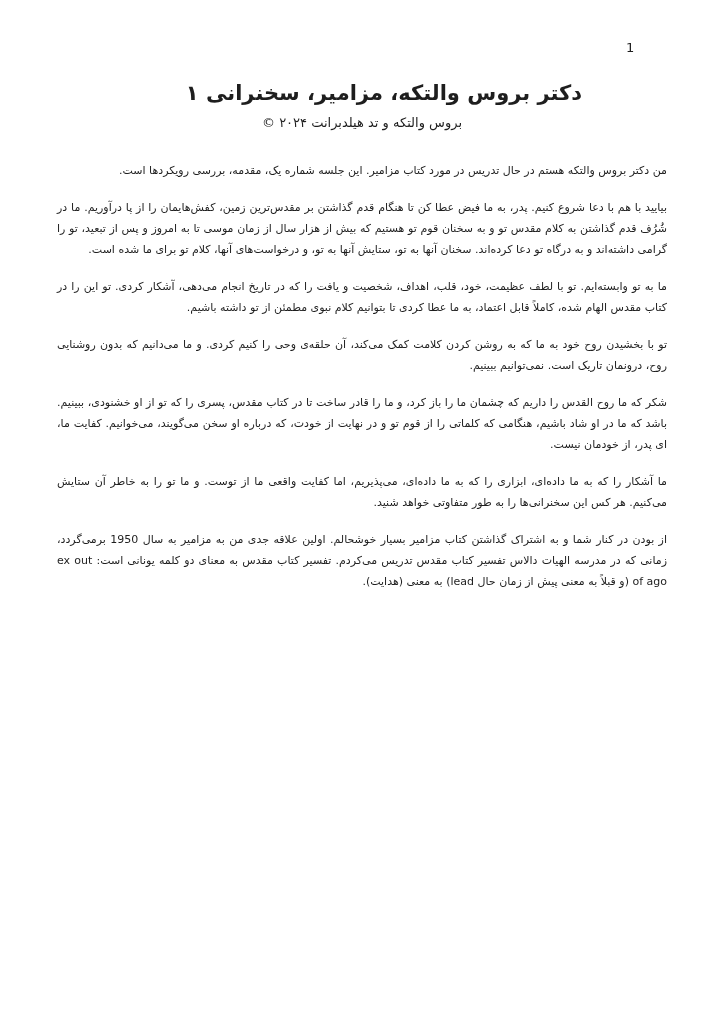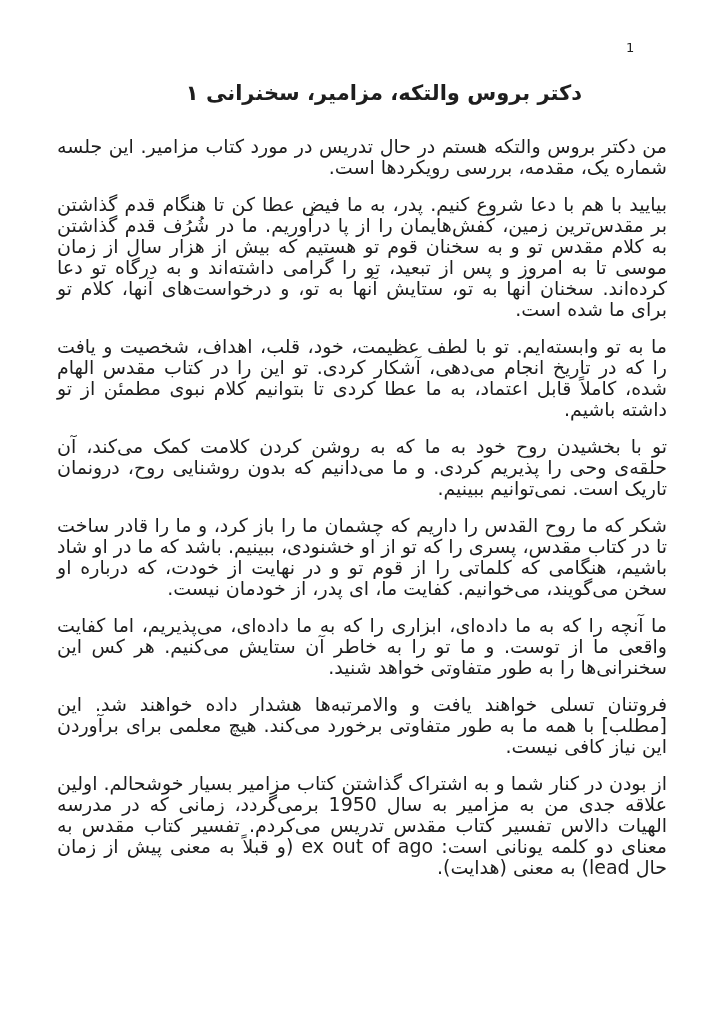--- a/index.html
+++ b/index.html
@@ -30,42 +30,42 @@
     line-height: 1.25;
     padding-left: 44px;
   }
   .subtitle {
     font-size: 13px;
     margin-top: 9px;
     font-weight: 400;
   }
   .body {
     margin: 30px 57px 0 57px;
-    font-size: 19px;
+    font-size: 11px;
     line-height: 21px;
     text-align: justify;
     text-justify: inter-word;
   }
   .body p { margin: 0 0 16px 0; }
 </style>
 </head>
 <body>
 
 <div class="page">
 
   <div class="page-number">1</div>
 
   <div class="header">
     <h1 class="title">دکتر بروس والتکه، مزامیر، سخنرانی ۱</h1>
+    <div class="subtitle">بروس والتکه و تد هیلدبرانت ۲۰۲۴ ©</div>
   </div>
 
   <div class="body">
     <p>من دکتر بروس والتکه هستم در حال تدریس در مورد کتاب مزامیر. این جلسه شماره یک، مقدمه، بررسی رویکردها است.</p>
     <p>بیایید با هم با دعا شروع کنیم. پدر، به ما فیض عطا کن تا هنگام قدم گذاشتن بر مقدس‌ترین زمین، کفش‌هایمان را از پا درآوریم. ما در شُرُف قدم گذاشتن به کلام مقدس تو و به سخنان قوم تو هستیم که بیش از هزار سال از زمان موسی تا به امروز و پس از تبعید، تو را گرامی داشته‌اند و به درگاه تو دعا کرده‌اند. سخنان آنها به تو، ستایش آنها به تو، و درخواست‌های آنها، کلام تو برای ما شده است.</p>
     <p>ما به تو وابسته‌ایم. تو با لطف عظیمت، خود، قلب، اهداف، شخصیت و یافت را که در تاریخ انجام می‌دهی، آشکار کردی. تو این را در کتاب مقدس الهام شده، کاملاً قابل اعتماد، به ما عطا کردی تا بتوانیم کلام نبوی مطمئن از تو داشته باشیم.</p>
-    <p>تو با بخشیدن روح خود به ما که به روشن کردن کلامت کمک می‌کند، آن حلقه‌ی وحی را پذیریم کردی. و ما می‌دانیم که بدون روشنایی روح، درونمان تاریک است. نمی‌توانیم ببینیم.</p>
+    <p>تو با بخشیدن روح خود به ما که به روشن کردن کلامت کمک می‌کند، آن حلقه‌ی وحی را کنیم کردی. و ما می‌دانیم که بدون روشنایی روح، درونمان تاریک است. نمی‌توانیم ببینیم.</p>
     <p>شکر که ما روح القدس را داریم که چشمان ما را باز کرد، و ما را قادر ساخت تا در کتاب مقدس، پسری را که تو از او خشنودی، ببینیم. باشد که ما در او شاد باشیم، هنگامی که کلماتی را از قوم تو و در نهایت از خودت، که درباره او سخن می‌گویند، می‌خوانیم. کفایت ما، ای پدر، از خودمان نیست.</p>
-    <p>ما آنچه را که به ما داده‌ای، ابزاری را که به ما داده‌ای، می‌پذیریم، اما کفایت واقعی ما از توست. و ما تو را به خاطر آن ستایش می‌کنیم. هر کس این سخنرانی‌ها را به طور متفاوتی خواهد شنید.</p>
-    <p>فروتنان تسلی خواهند یافت و والامرتبه‌ها هشدار داده خواهند شد. این [مطلب] با همه ما به طور متفاوتی برخورد می‌کند. هیچ معلمی برای برآوردن این نیاز کافی نیست.</p>
+    <p>ما آشکار را که به ما داده‌ای، ابزاری را که به ما داده‌ای، می‌پذیریم، اما کفایت واقعی ما از توست. و ما تو را به خاطر آن ستایش می‌کنیم. هر کس این سخنرانی‌ها را به طور متفاوتی خواهد شنید.</p>
     <p>از بودن در کنار شما و به اشتراک گذاشتن کتاب مزامیر بسیار خوشحالم. اولین علاقه جدی من به مزامیر به سال 1950 برمی‌گردد، زمانی که در مدرسه الهیات دالاس تفسیر کتاب مقدس تدریس می‌کردم. تفسیر کتاب مقدس به معنای دو کلمه یونانی است: ex out of ago (و قبلاً به معنی پیش از زمان حال lead) به معنی (هدایت).</p>
   </div>
 
 </div>
 
 </body></html>

